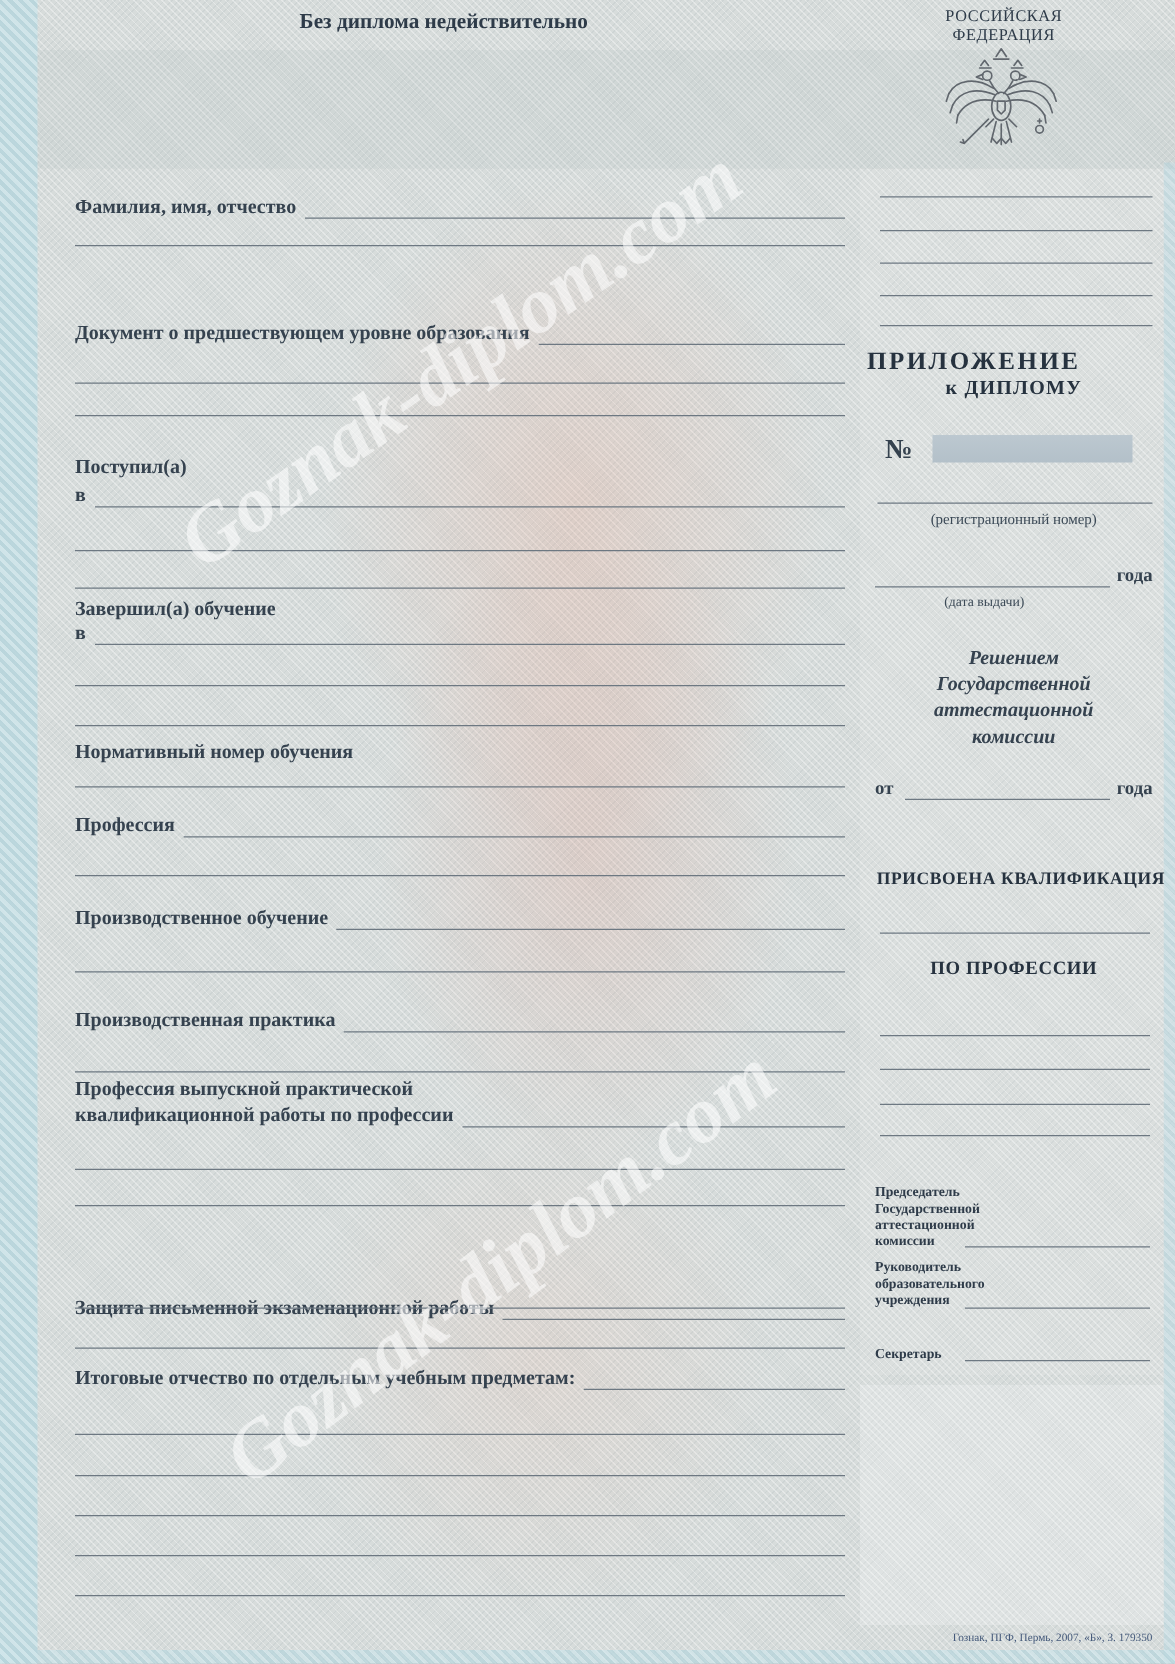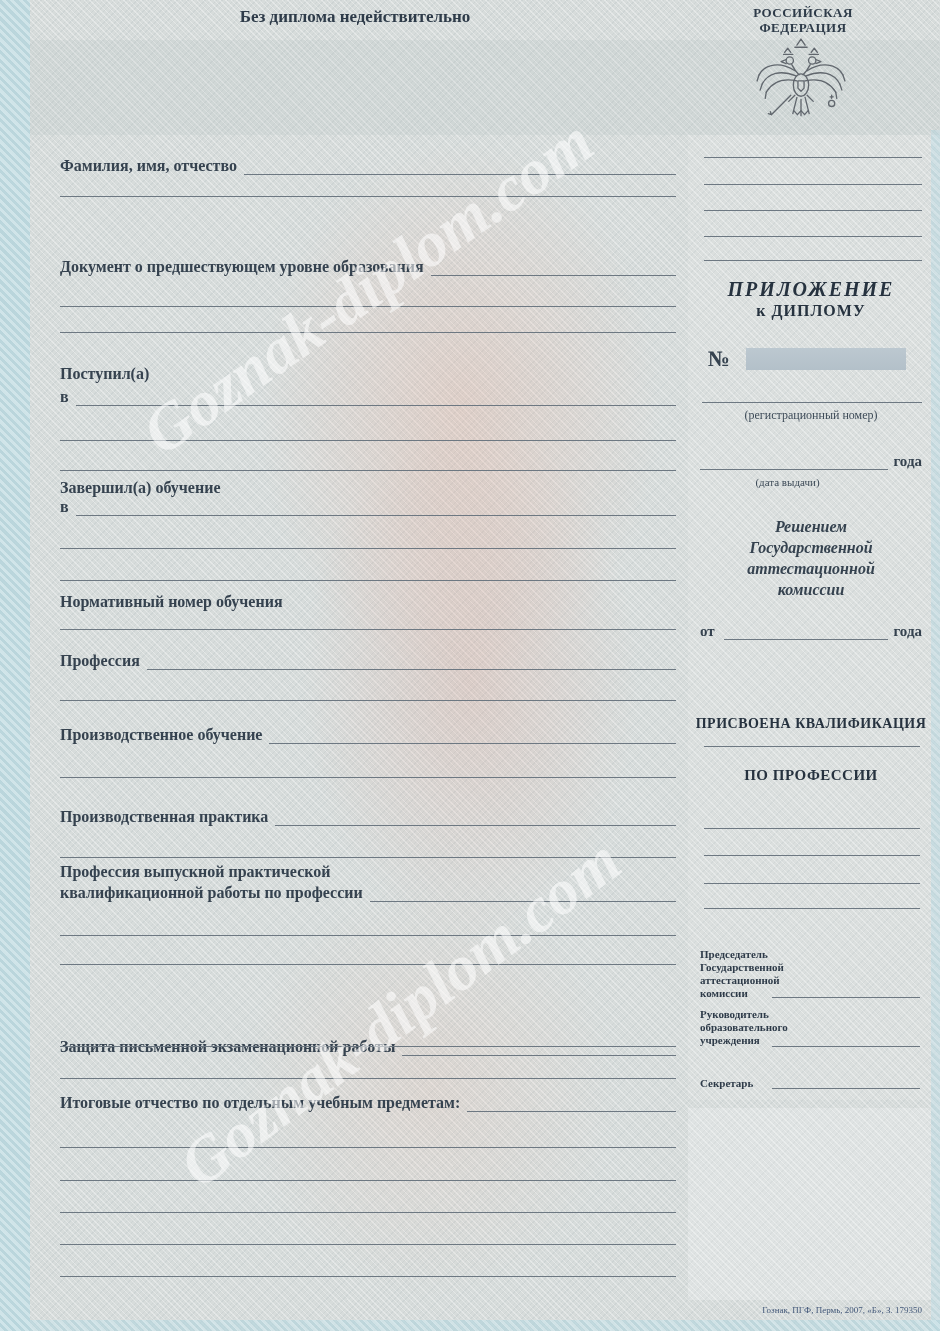--- a/index.html
+++ b/index.html
@@ -29,21 +29,21 @@
   .blob2{left:300px;top:420px;width:340px;height:520px;
     background:radial-gradient(ellipse at center, rgba(226,142,120,.20), rgba(226,142,120,0) 70%);}
   .blob3{left:240px;top:880px;width:380px;height:420px;
     background:radial-gradient(ellipse at center, rgba(236,176,152,.16), rgba(236,176,152,0) 70%);}
   
   .lbl{font-weight:700;font-size:16px;line-height:1.2;white-space:nowrap;color:#35424f;}
   .hr{position:absolute;border-bottom:1px solid #6d7882;height:0;}
   .frow{position:absolute;display:flex;align-items:flex-end;}
   .frow .fill{flex:1;border-bottom:1px solid #6d7882;margin-left:7px;height:100%;}
   .top-note{font-weight:700;font-size:17px;text-align:center;color:#2e3b49;}
-  .country{font-weight:700;font-size:13px;line-height:15px;text-align:center;color:#2e3b49;letter-spacing:.5px;}
+  .country{font-weight:400;font-size:13px;line-height:15px;text-align:center;color:#2e3b49;letter-spacing:.5px;}
   .rc{text-align:center;}
   .rc-h1{font-weight:700;font-size:20px;letter-spacing:2px;color:#26323f;}
   .rc-h2{font-weight:700;font-size:16px;letter-spacing:1px;color:#26323f;}
   .numero{font-size:22px;font-weight:700;}
   .num-box{background:linear-gradient(180deg,#bcc8d0,#b3c0c9);}
   .small-cap{font-size:12px;color:#3c4a57;}
   .tiny-cap{font-size:11px;color:#3c4a57;text-align:center;}
   .goda{font-weight:700;font-size:15px;margin-left:5px;white-space:nowrap;}
   .ot{font-weight:700;font-size:15px;margin-right:2px;}
   .decision{font-style:italic;font-weight:700;font-size:16px;line-height:21px;color:#35424f;}
@@ -176,21 +176,21 @@
   <div class="hr" style="left:60px;top:1212px;width:616px;"></div>
   <div class="hr" style="left:60px;top:1244px;width:616px;"></div>
   <div class="hr" style="left:60px;top:1276px;width:616px;"></div>
 
   <div class="hr" style="left:704px;top:157px;width:218px;"></div>
   <div class="hr" style="left:704px;top:184px;width:218px;"></div>
   <div class="hr" style="left:704px;top:210px;width:218px;"></div>
   <div class="hr" style="left:704px;top:236px;width:218px;"></div>
   <div class="hr" style="left:704px;top:260px;width:218px;"></div>
 
-  <div class="abs rc rc-h1" style="left:700px;top:278px;width:222px;font-style:italic;">ПРИЛОЖЕНИЕ</div>
+  <div class="abs rc rc-h1" style="left:668px;top:278px;width:222px;">ПРИЛОЖЕНИЕ</div>
   <div class="abs rc rc-h2" style="left:700px;top:302px;width:222px;">к ДИПЛОМУ</div>
 
   <span class="abs numero" style="left:708px;top:346px;">№</span>
   <div class="abs num-box" style="left:746px;top:348px;width:160px;height:22px;"></div>
 
   <div class="hr" style="left:702px;top:402px;width:220px;"></div>
   <div class="abs rc small-cap" style="left:700px;top:408px;width:222px;">(регистрационный номер)</div>
 
   <div class="frow" style="left:700px;top:448px;width:222px;height:22px;">
     <span class="fill" style="margin-left:0;"></span>
@@ -204,21 +204,21 @@
     <div>аттестационной</div>
     <div>комиссии</div>
   </div>
 
   <div class="frow" style="left:700px;top:618px;width:222px;height:22px;">
     <span class="ot">от</span>
     <span class="fill"></span>
     <span class="goda">года</span>
   </div>
 
-  <div class="abs rc rc-h3" style="left:690px;top:716px;width:242px;">ПРИСВОЕНА КВАЛИФИКАЦИЯ</div>
+  <div class="abs rc rc-h3" style="left:690px;top:696px;width:242px;text-align:right;">ПРИСВОЕНА КВАЛИФИКАЦИЯ</div>
 
   <div class="hr" style="left:704px;top:746px;width:216px;"></div>
   <div class="abs rc rc-h3" style="left:700px;top:767px;width:222px;font-size:15px;">ПО ПРОФЕССИИ</div>
 
   <div class="hr" style="left:704px;top:828px;width:216px;"></div>
   <div class="hr" style="left:704px;top:855px;width:216px;"></div>
   <div class="hr" style="left:704px;top:883px;width:216px;"></div>
   <div class="hr" style="left:704px;top:908px;width:216px;"></div>
 
   <div class="abs sig" style="left:700px;top:948px;">

